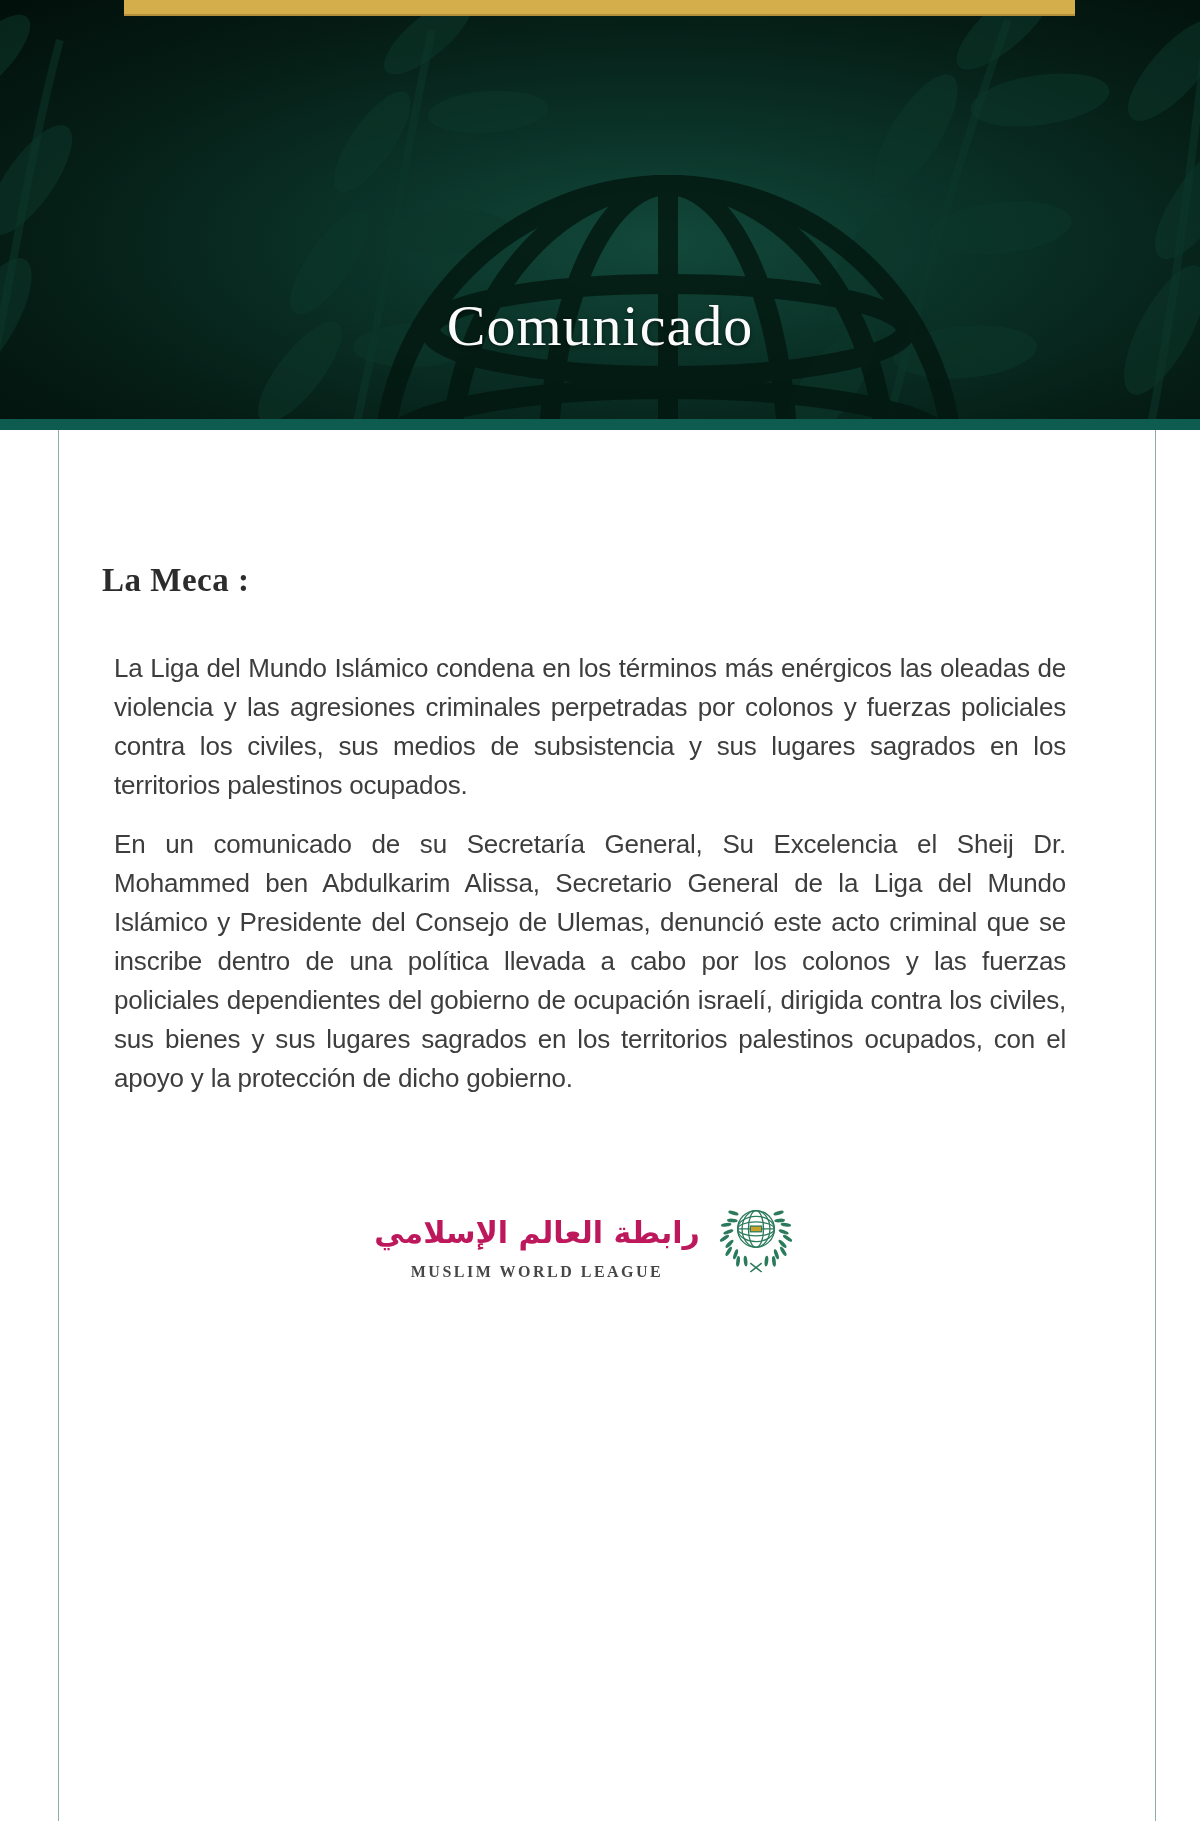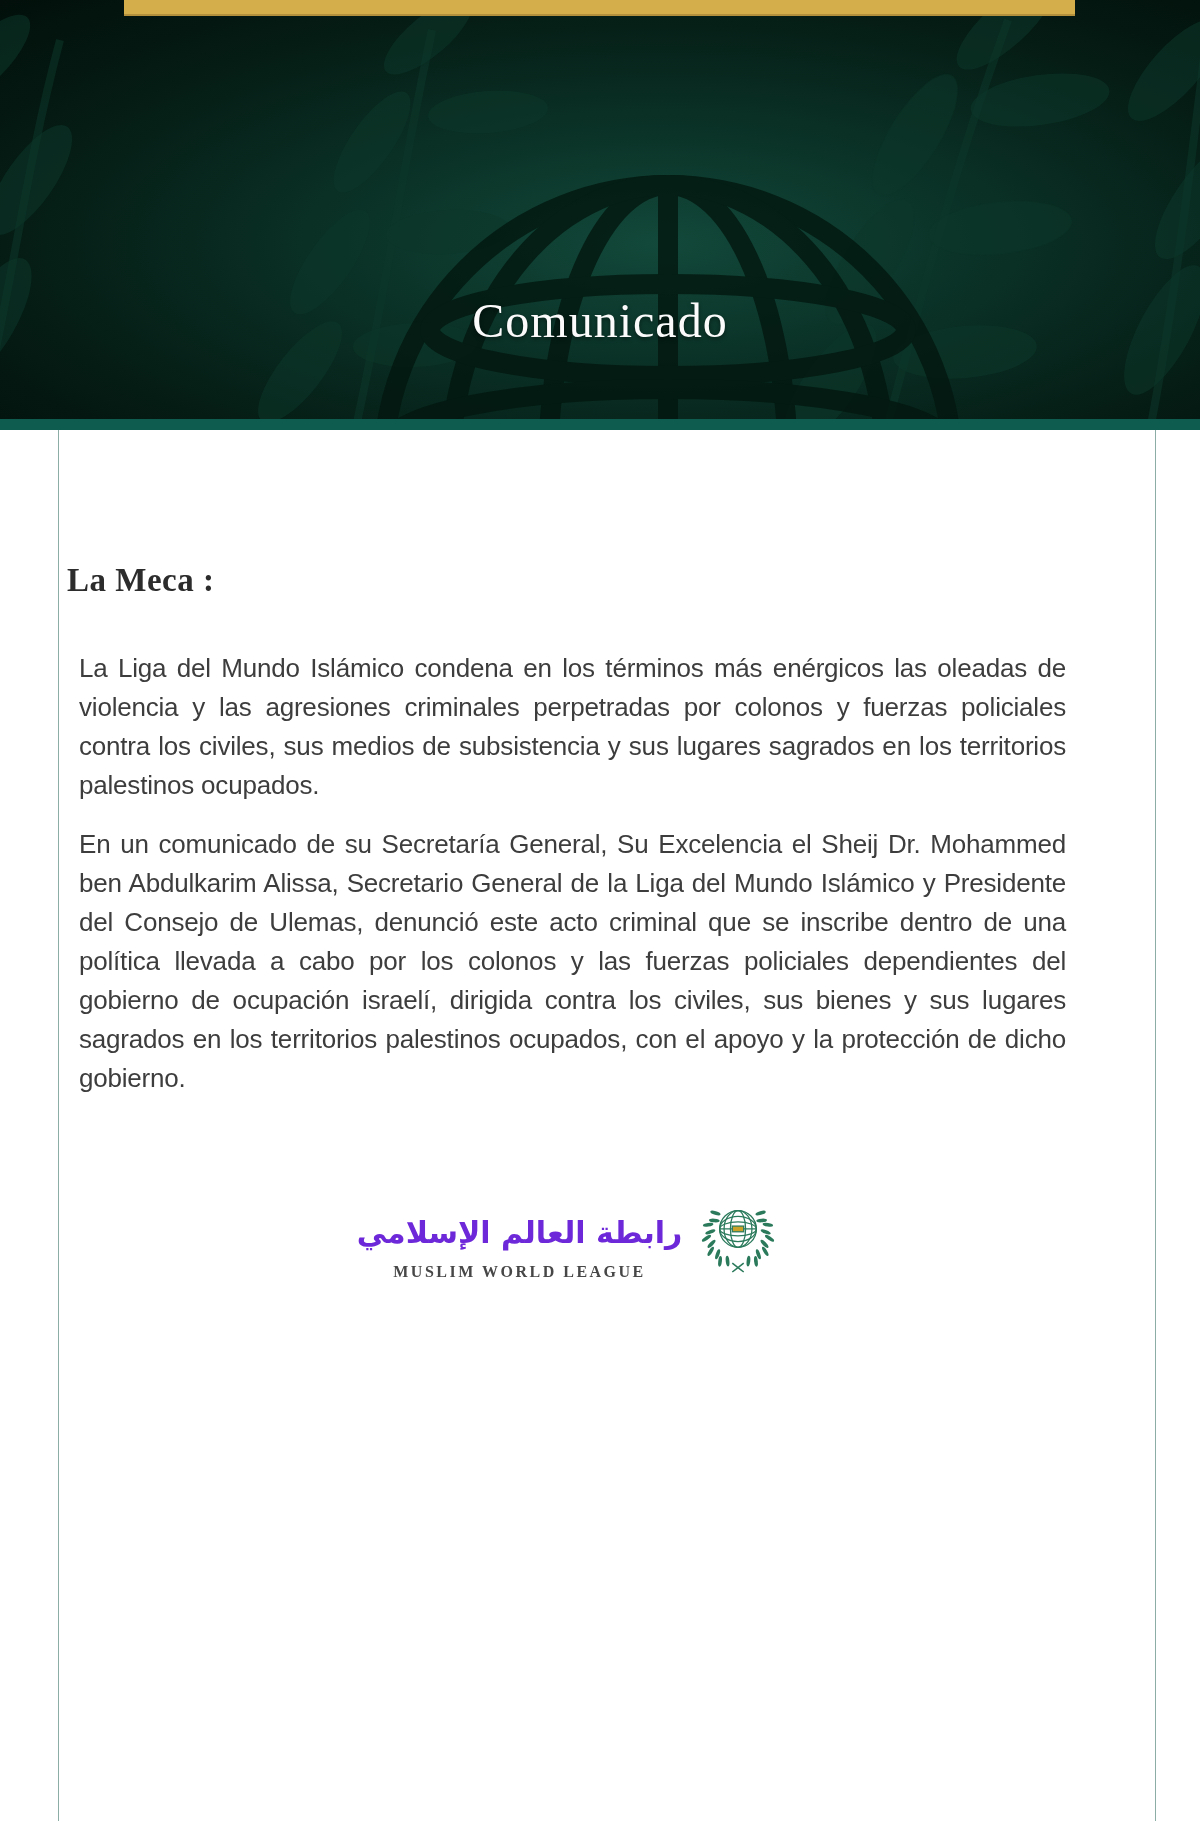--- a/index.html
+++ b/index.html
@@ -14,48 +14,48 @@
     position:relative;height:419px;overflow:hidden;
     background:radial-gradient(ellipse at 55% 58%, #12493a 0%, #0b3328 32%, #051d15 68%, #020f0a 100%);
   }
   .hero-bg{position:absolute;left:0;top:0;width:1200px;height:419px;display:block;}
   .gold-bar{
     position:absolute;left:124px;top:0;width:951px;height:16px;box-sizing:border-box;
     background:var(--gold_bar,#d4ae4b);border-bottom:2px solid #b3913c;
   }
   .hero-title{
     position:absolute;left:0;right:0;top:297px;margin:0;text-align:center;
-    font-family:"Liberation Serif",serif;font-weight:400;font-size:48px;line-height:1;
+    font-family:"Liberation Serif",serif;font-weight:400;font-size:58px;line-height:1;
     color:#fbfbfb;letter-spacing:1px;text-shadow:0 2px 4px rgba(0,0,0,.45);
   }
   .teal-band{height:11px;background:var(--band,#0e5b4f);}
 
   
   .content{
     position:relative;height:1391px;box-sizing:border-box;
-    padding:130px 134px 0 67px;background:#ffffff;
+    padding:130px 134px 0 102px;background:#ffffff;
   }
   .rule{position:absolute;top:0;bottom:0;width:1px;background:#8bada6;}
   .rule-left{left:58px;}
   .rule-right{left:1155px;}
   .dateline{
     margin:0 0 49px 0;font-family:"Liberation Serif",serif;font-weight:700;
     font-size:33px;line-height:40px;color:#2c2c2c;letter-spacing:.5px;
   }
   .body-par{
     margin:0 0 20px 12px;font-size:26px;line-height:39px;color:#3d3d3d;
     text-align:justify;letter-spacing:-0.2px;
   }
 
   
   .logo{margin-top:98px;display:flex;justify-content:center;align-items:center;gap:18px;}
   .logo-text{text-align:center;}
   .logo-arabic{
     font-family:"DejaVu Sans",sans-serif;font-weight:700;font-size:30px;line-height:52px;
-    color:#6d28d9;direction:rtl;
+    color:#be185d;direction:rtl;
   }
   .logo-latin{
     margin-top:4px;font-family:"Liberation Serif",serif;font-weight:700;
     font-size:16px;letter-spacing:2.5px;color:#474747;white-space:nowrap;text-align:center;
   }
   .emblem{display:block;width:76px;height:95px;}
 </style>
 </head>
 <body>
 

